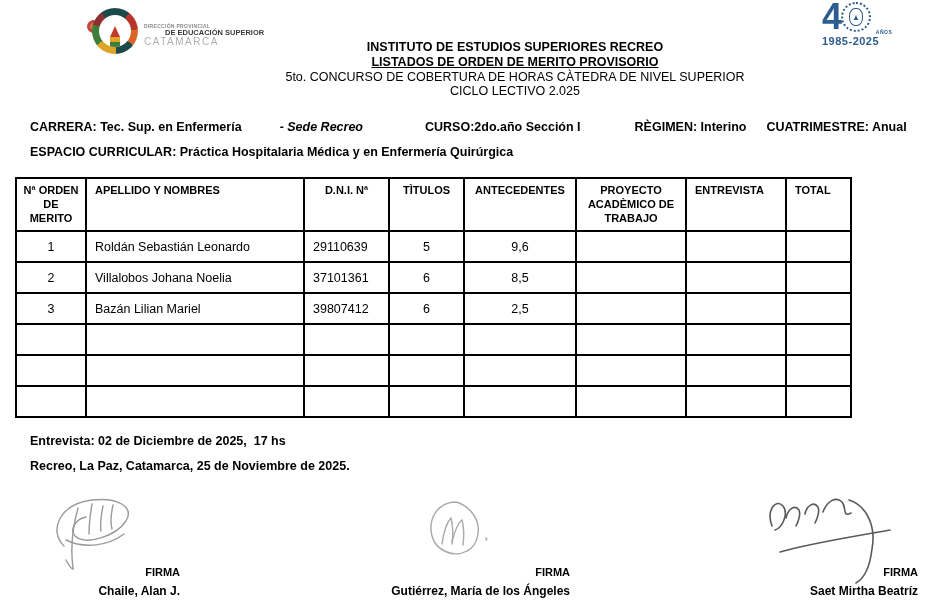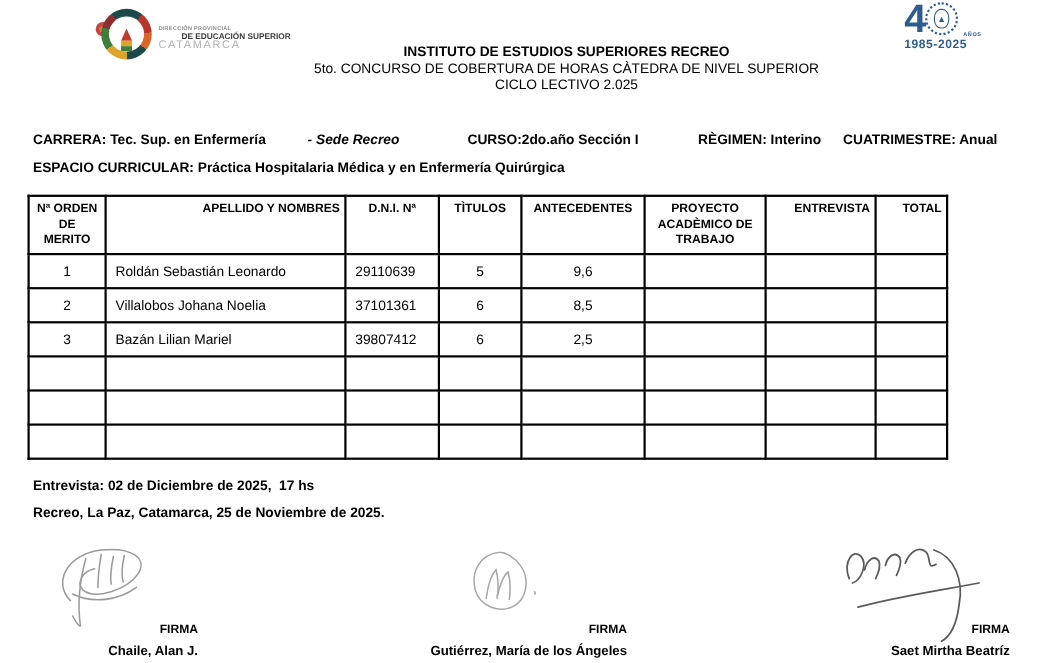--- a/index.html
+++ b/index.html
@@ -59,28 +59,28 @@
 
   
   #info-line1 { left: 30px; top: 120px; width: 900px; display: flex; font-size: 12.5px; font-weight: bold; white-space: nowrap; }
   #info-line1 .seg-sede { margin-left: 38px; font-style: italic; }
   #info-line1 .seg-curso { margin-left: 62px; }
   #info-line1 .seg-regimen { margin-left: 38px; padding-left: 16px; }
   #info-line1 .seg-cuatri { margin-left: 20px; }
   #info-line2 { left: 30px; top: 145px; font-size: 12.5px; font-weight: bold; }
 
   
-  #merit-table { left: 25px; top: 177px; }
+  #merit-table { left: 15px; top: 177px; }
   table { border-collapse: collapse; table-layout: fixed; width: 835px; }
   th, td { border: 2px solid #000; overflow: hidden; }
   th {
     font-size: 11px; font-weight: bold; vertical-align: top; padding: 5px 4px 4px 4px;
     text-align: center; line-height: 1.25; height: 53px;
   }
-  th.al { text-align: right; padding-left: 8px; }
+  th.al { text-align: left; padding-left: 8px; }
   td { font-size: 12.5px; height: 31px; padding: 2px 4px; text-align: center; vertical-align: middle; }
   td.al { text-align: left; padding-left: 8px; }
 
   
   #entrevista-line { left: 30px; top: 434px; font-size: 12.5px; font-weight: bold; white-space: pre-wrap; }
   #lugar-line { left: 30px; top: 459px; font-size: 12.5px; font-weight: bold; }
 
   
   .sig-block { text-align: right; }
   .firma-label { font-size: 11px; font-weight: bold; }
@@ -120,20 +120,21 @@
     <span class="forty-seal">
       <span class="forty-seal-core">▲</span>
     </span>
   </div>
   <div class="forty-anios">AÑOS</div>
   <div class="forty-years">1985-2025</div>
 </div>
 
 <div class="abs" id="title-block">
   <div class="t-bold">INSTITUTO DE ESTUDIOS SUPERIORES RECREO</div>
+  <div class="t-bold t-underline">LISTADOS DE ORDEN DE MERITO PROVISORIO</div>
   <div class="t-reg">5to. CONCURSO DE COBERTURA DE HORAS CÀTEDRA DE NIVEL SUPERIOR</div>
   <div class="t-reg">CICLO LECTIVO 2.025</div>
 </div>
 
 <div class="abs" id="info-line1">
   <span class="seg-carrera">CARRERA: Tec. Sup. en Enfermería</span>
   <span class="seg-sede">-  Sede Recreo</span>
   <span class="seg-curso">CURSO:2do.año Sección I</span>
   <span class="seg-regimen">RÈGIMEN: Interino</span>
   <span class="seg-cuatri">CUATRIMESTRE: Anual</span>

